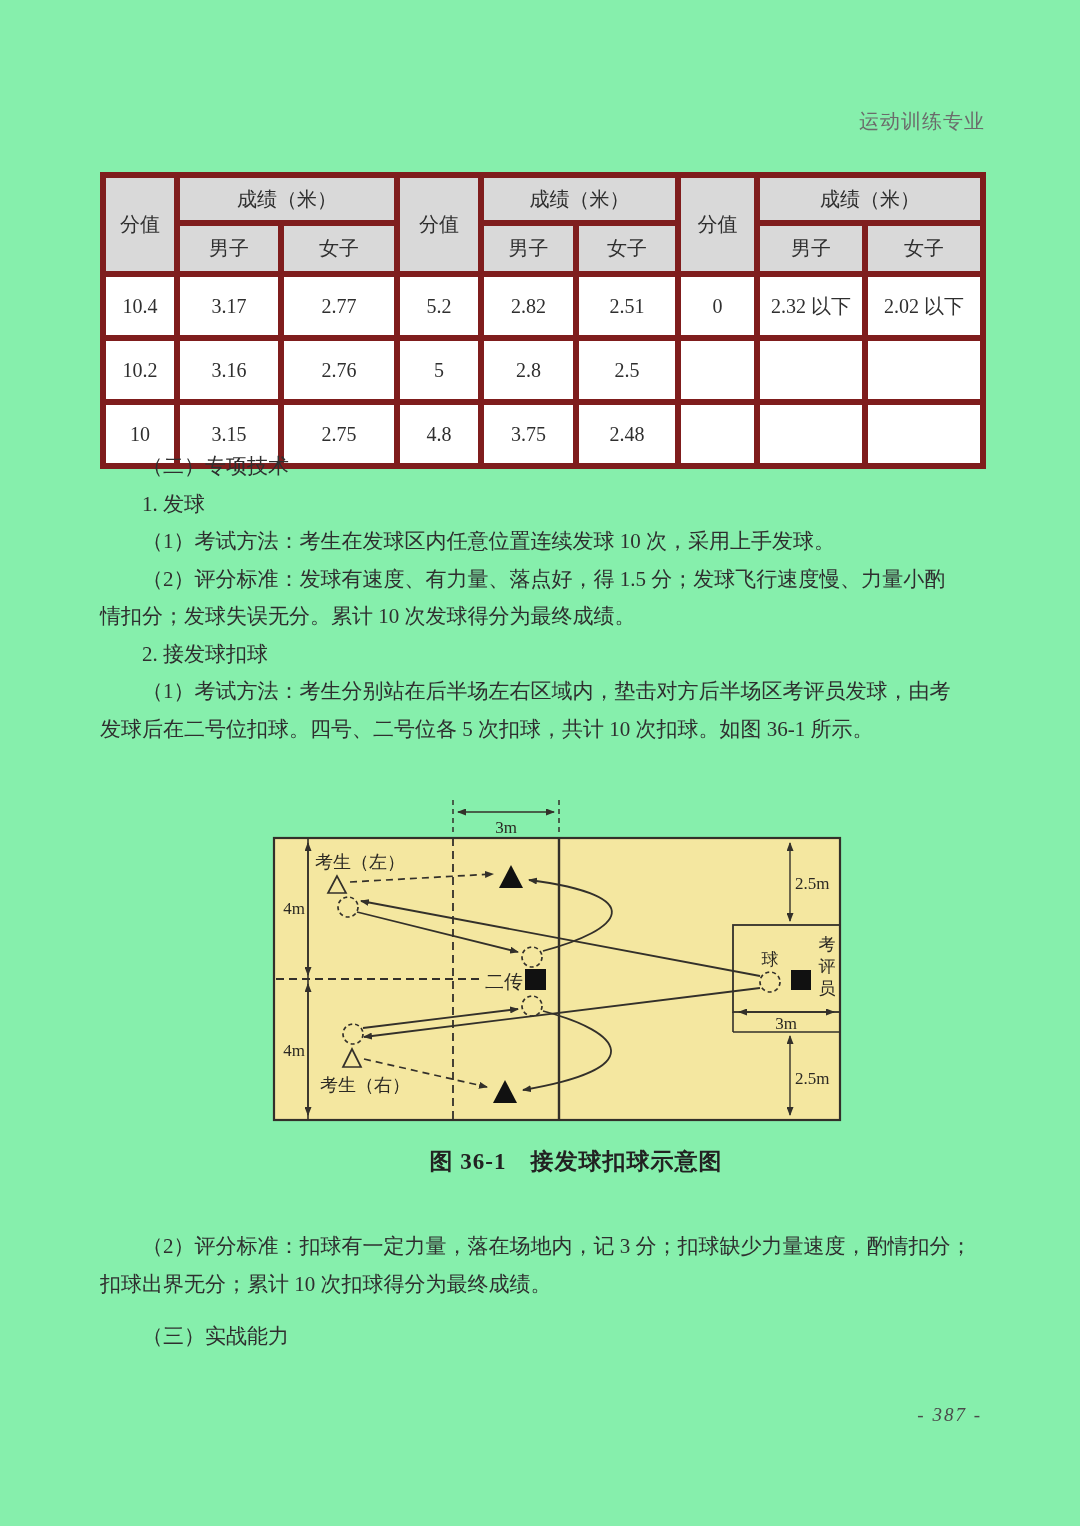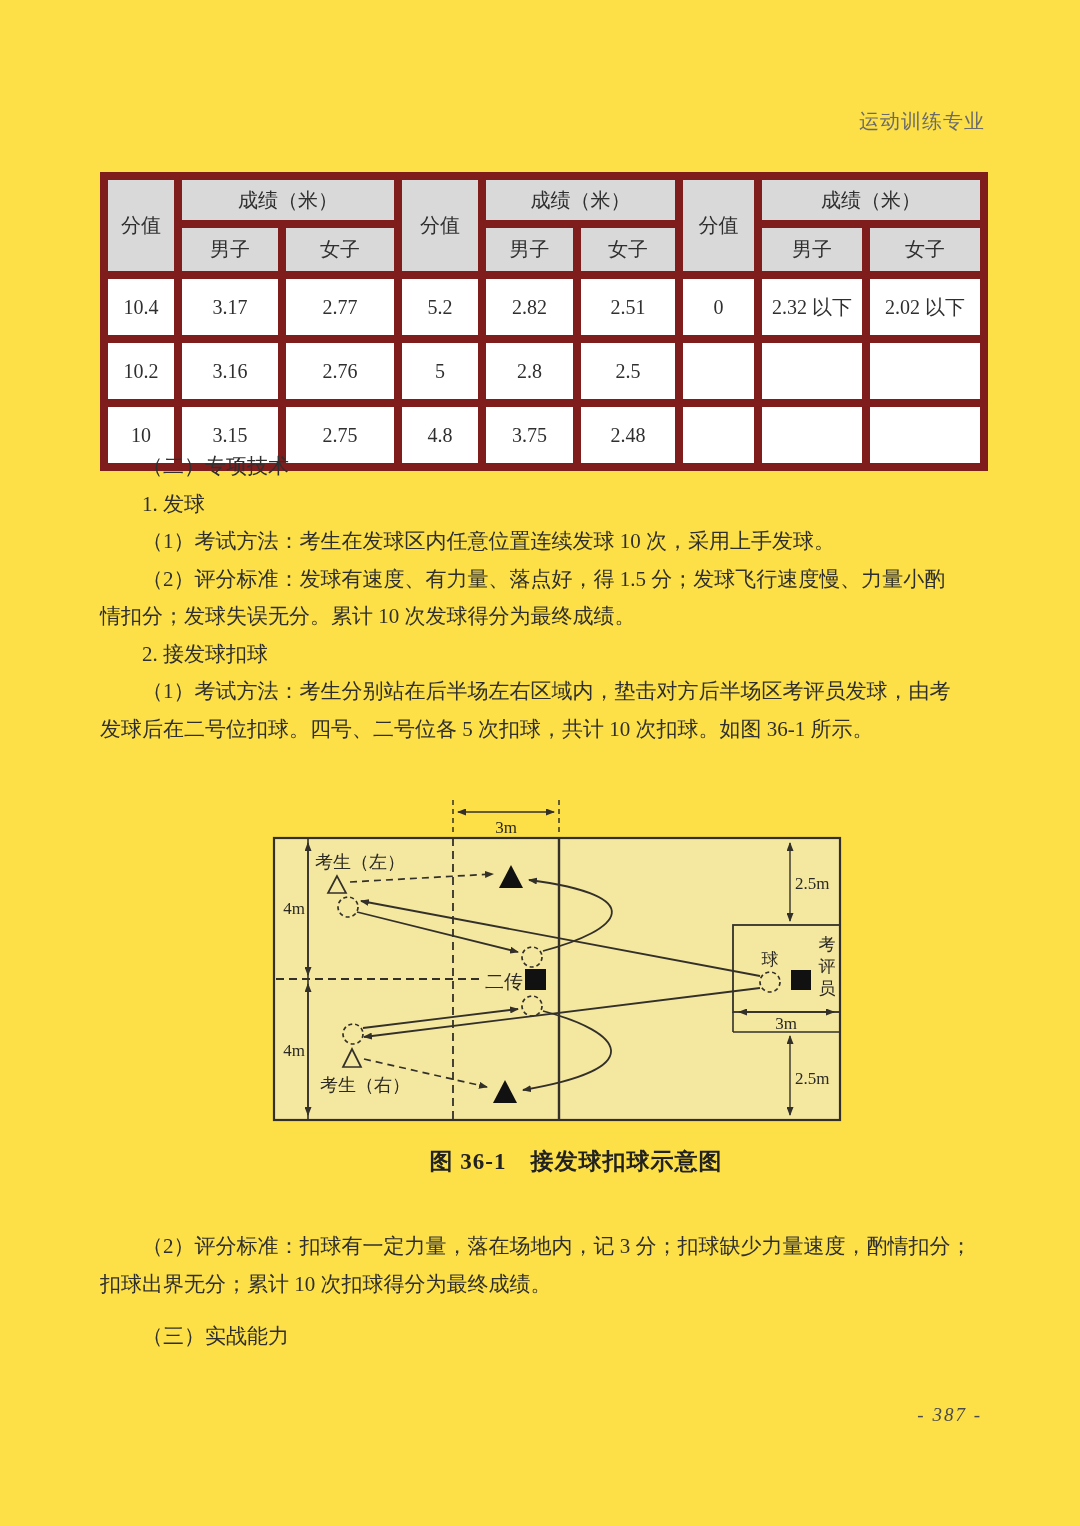--- a/index.html
+++ b/index.html
@@ -1,40 +1,40 @@
 <!DOCTYPE html>
 <html><head>
 <meta charset="utf-8">
 <style>
   html,body{margin:0;padding:0;background:#ffffff;}
   #page{
     position:relative;
     width:1080px;height:1526px;
-    background:#fde047;
+    background:#86efac;
     font-family:"Liberation Serif","DejaVu Serif",serif;
     color:#2f2f2f;
     overflow:hidden;
   }
   
   .hdr{
     position:absolute;top:108px;right:95px;
     font-size:20px;color:#6b6b6b;letter-spacing:1px;
   }
   .pgnum{
     position:absolute;top:1404px;right:98px;
     font-size:19px;color:#4a4a4a;letter-spacing:2px;font-style:italic;
   }
   
   table.score{
     position:absolute;left:100px;top:172px;
     border-collapse:collapse;table-layout:fixed;width:880px;
     font-size:20px;color:#2f2f2f;
   }
   table.score th,table.score td{
-    border:8px solid #7f1d1d;text-align:center;vertical-align:middle;
+    border:6px solid #7f1d1d;text-align:center;vertical-align:middle;
     font-weight:normal;padding:0;overflow:hidden;white-space:nowrap;
   }
   table.score thead th{background:#d9d9d9;}
   .h1{height:48px;} .h2{height:51px;} .dr{height:64px;background:#ffffff;}
   
   .textblock{position:absolute;left:100px;width:886px;font-size:21px;line-height:37.5px;}
   .tb1{top:432px;margin-top:16px;}
   .tb2{top:1228px;}
   .tb3{top:1318px;}
   .ln{height:37.5px;white-space:nowrap;}

